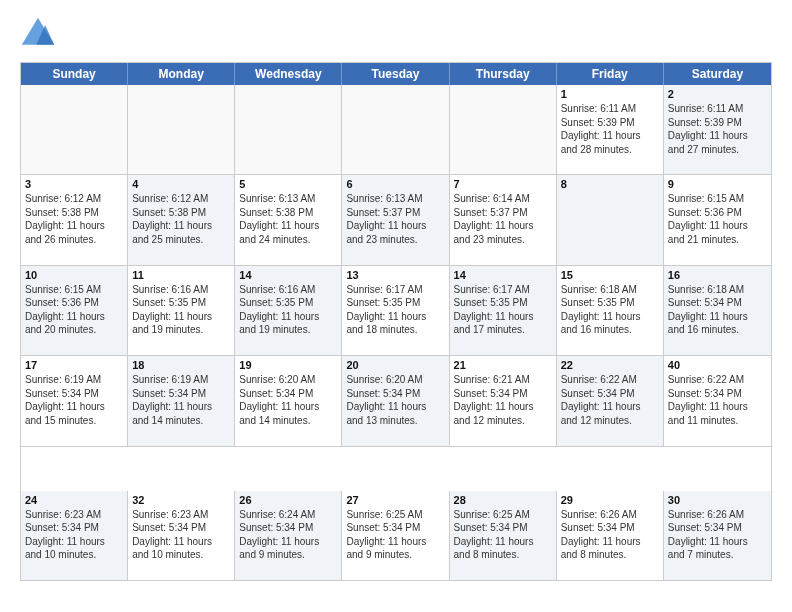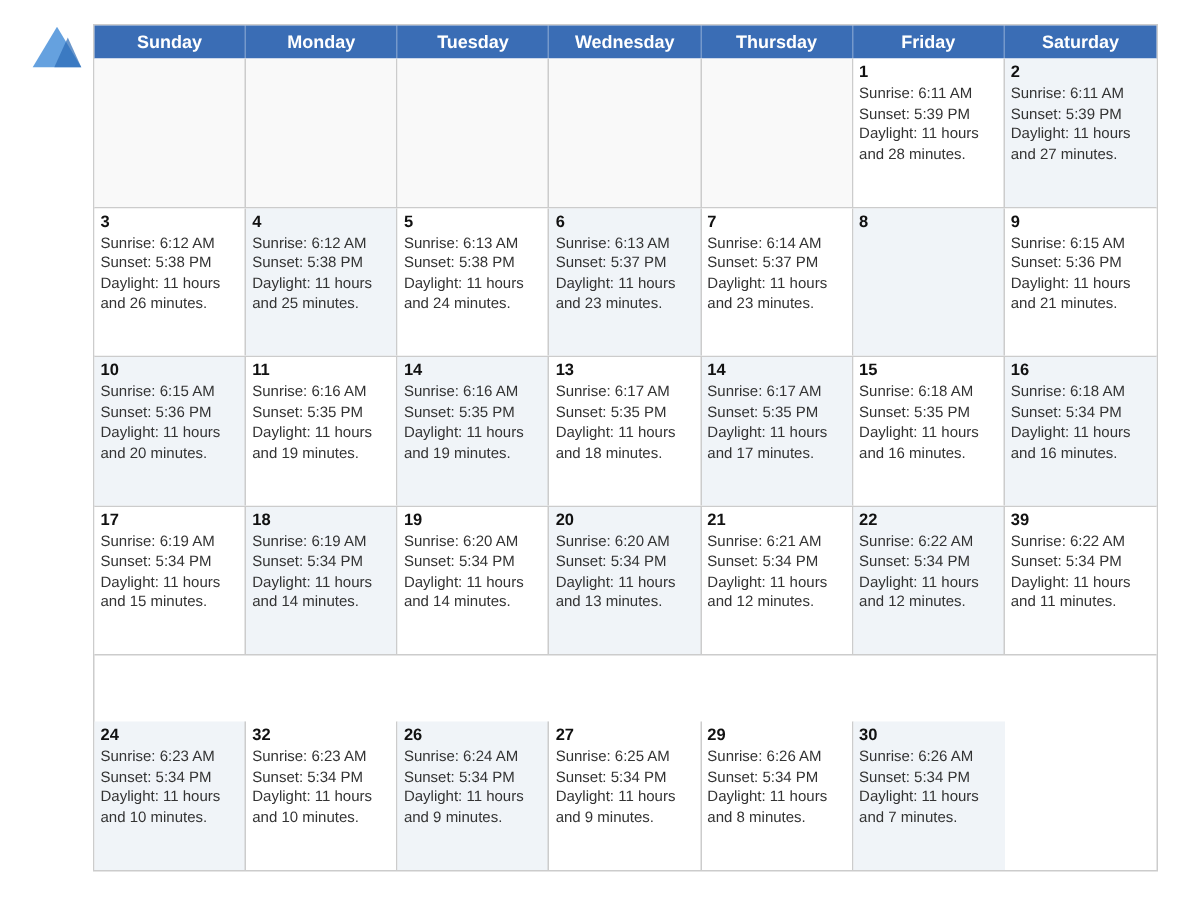--- a/index.html
+++ b/index.html
@@ -8,20 +8,21 @@
       background: #fff;
       width: 792px;
       height: 612px;
       overflow: hidden;
     }
     .page {
       width: 792px;
       height: 591px;
       padding: 16px 20px 10px 20px;
       display: flex;
+      flex-direction: column;
     }
     .header {
       display: flex;
       justify-content: space-between;
       align-items: flex-start;
       margin-bottom: 10px;
     }
     .logo {
       display: flex;
       align-items: center;
@@ -125,22 +126,22 @@
     <div class="title-block">
       <div class="month-title"></div>
       <div class="location"></div>
     </div>
   </div>
 
   <div class="calendar">
     <div class="cal-header">
     <div class="cal-header-cell">Sunday</div>
         <div class="cal-header-cell">Monday</div>
+        <div class="cal-header-cell">Wednesday</div>
         <div class="cal-header-cell">Tuesday</div>
-        <div class="cal-header-cell">Wednesday</div>
         <div class="cal-header-cell">Thursday</div>
         <div class="cal-header-cell">Friday</div>
         <div class="cal-header-cell">Saturday</div>
       </div>
     <div class="cal-body">
     <div class="cal-row">
           <div class="cal-cell empty"></div>
           <div class="cal-cell empty"></div>
           <div class="cal-cell empty"></div>
           <div class="cal-cell empty"></div>
@@ -295,21 +296,21 @@
 and 12 minutes.</div>
           </div>
           <div class="cal-cell alt">
             <div class="day-num">22</div>
             <div class="day-info">Sunrise: 6:22 AM
 Sunset: 5:34 PM
 Daylight: 11 hours
 and 12 minutes.</div>
           </div>
           <div class="cal-cell">
-            <div class="day-num">39</div>
+            <div class="day-num">40</div>
             <div class="day-info">Sunrise: 6:22 AM
 Sunset: 5:34 PM
 Daylight: 11 hours
 and 11 minutes.</div>
           </div>
         </div>
         <div class="cal-row">
           <div class="cal-cell alt">
             <div class="day-num">24</div>
             <div class="day-info">Sunrise: 6:23 AM
@@ -330,20 +331,27 @@
 Sunset: 5:34 PM
 Daylight: 11 hours
 and 9 minutes.</div>
           </div>
           <div class="cal-cell">
             <div class="day-num">27</div>
             <div class="day-info">Sunrise: 6:25 AM
 Sunset: 5:34 PM
 Daylight: 11 hours
 and 9 minutes.</div>
+          </div>
+          <div class="cal-cell alt">
+            <div class="day-num">28</div>
+            <div class="day-info">Sunrise: 6:25 AM
+Sunset: 5:34 PM
+Daylight: 11 hours
+and 8 minutes.</div>
           </div>
           <div class="cal-cell">
             <div class="day-num">29</div>
             <div class="day-info">Sunrise: 6:26 AM
 Sunset: 5:34 PM
 Daylight: 11 hours
 and 8 minutes.</div>
           </div>
           <div class="cal-cell alt">
             <div class="day-num">30</div>

